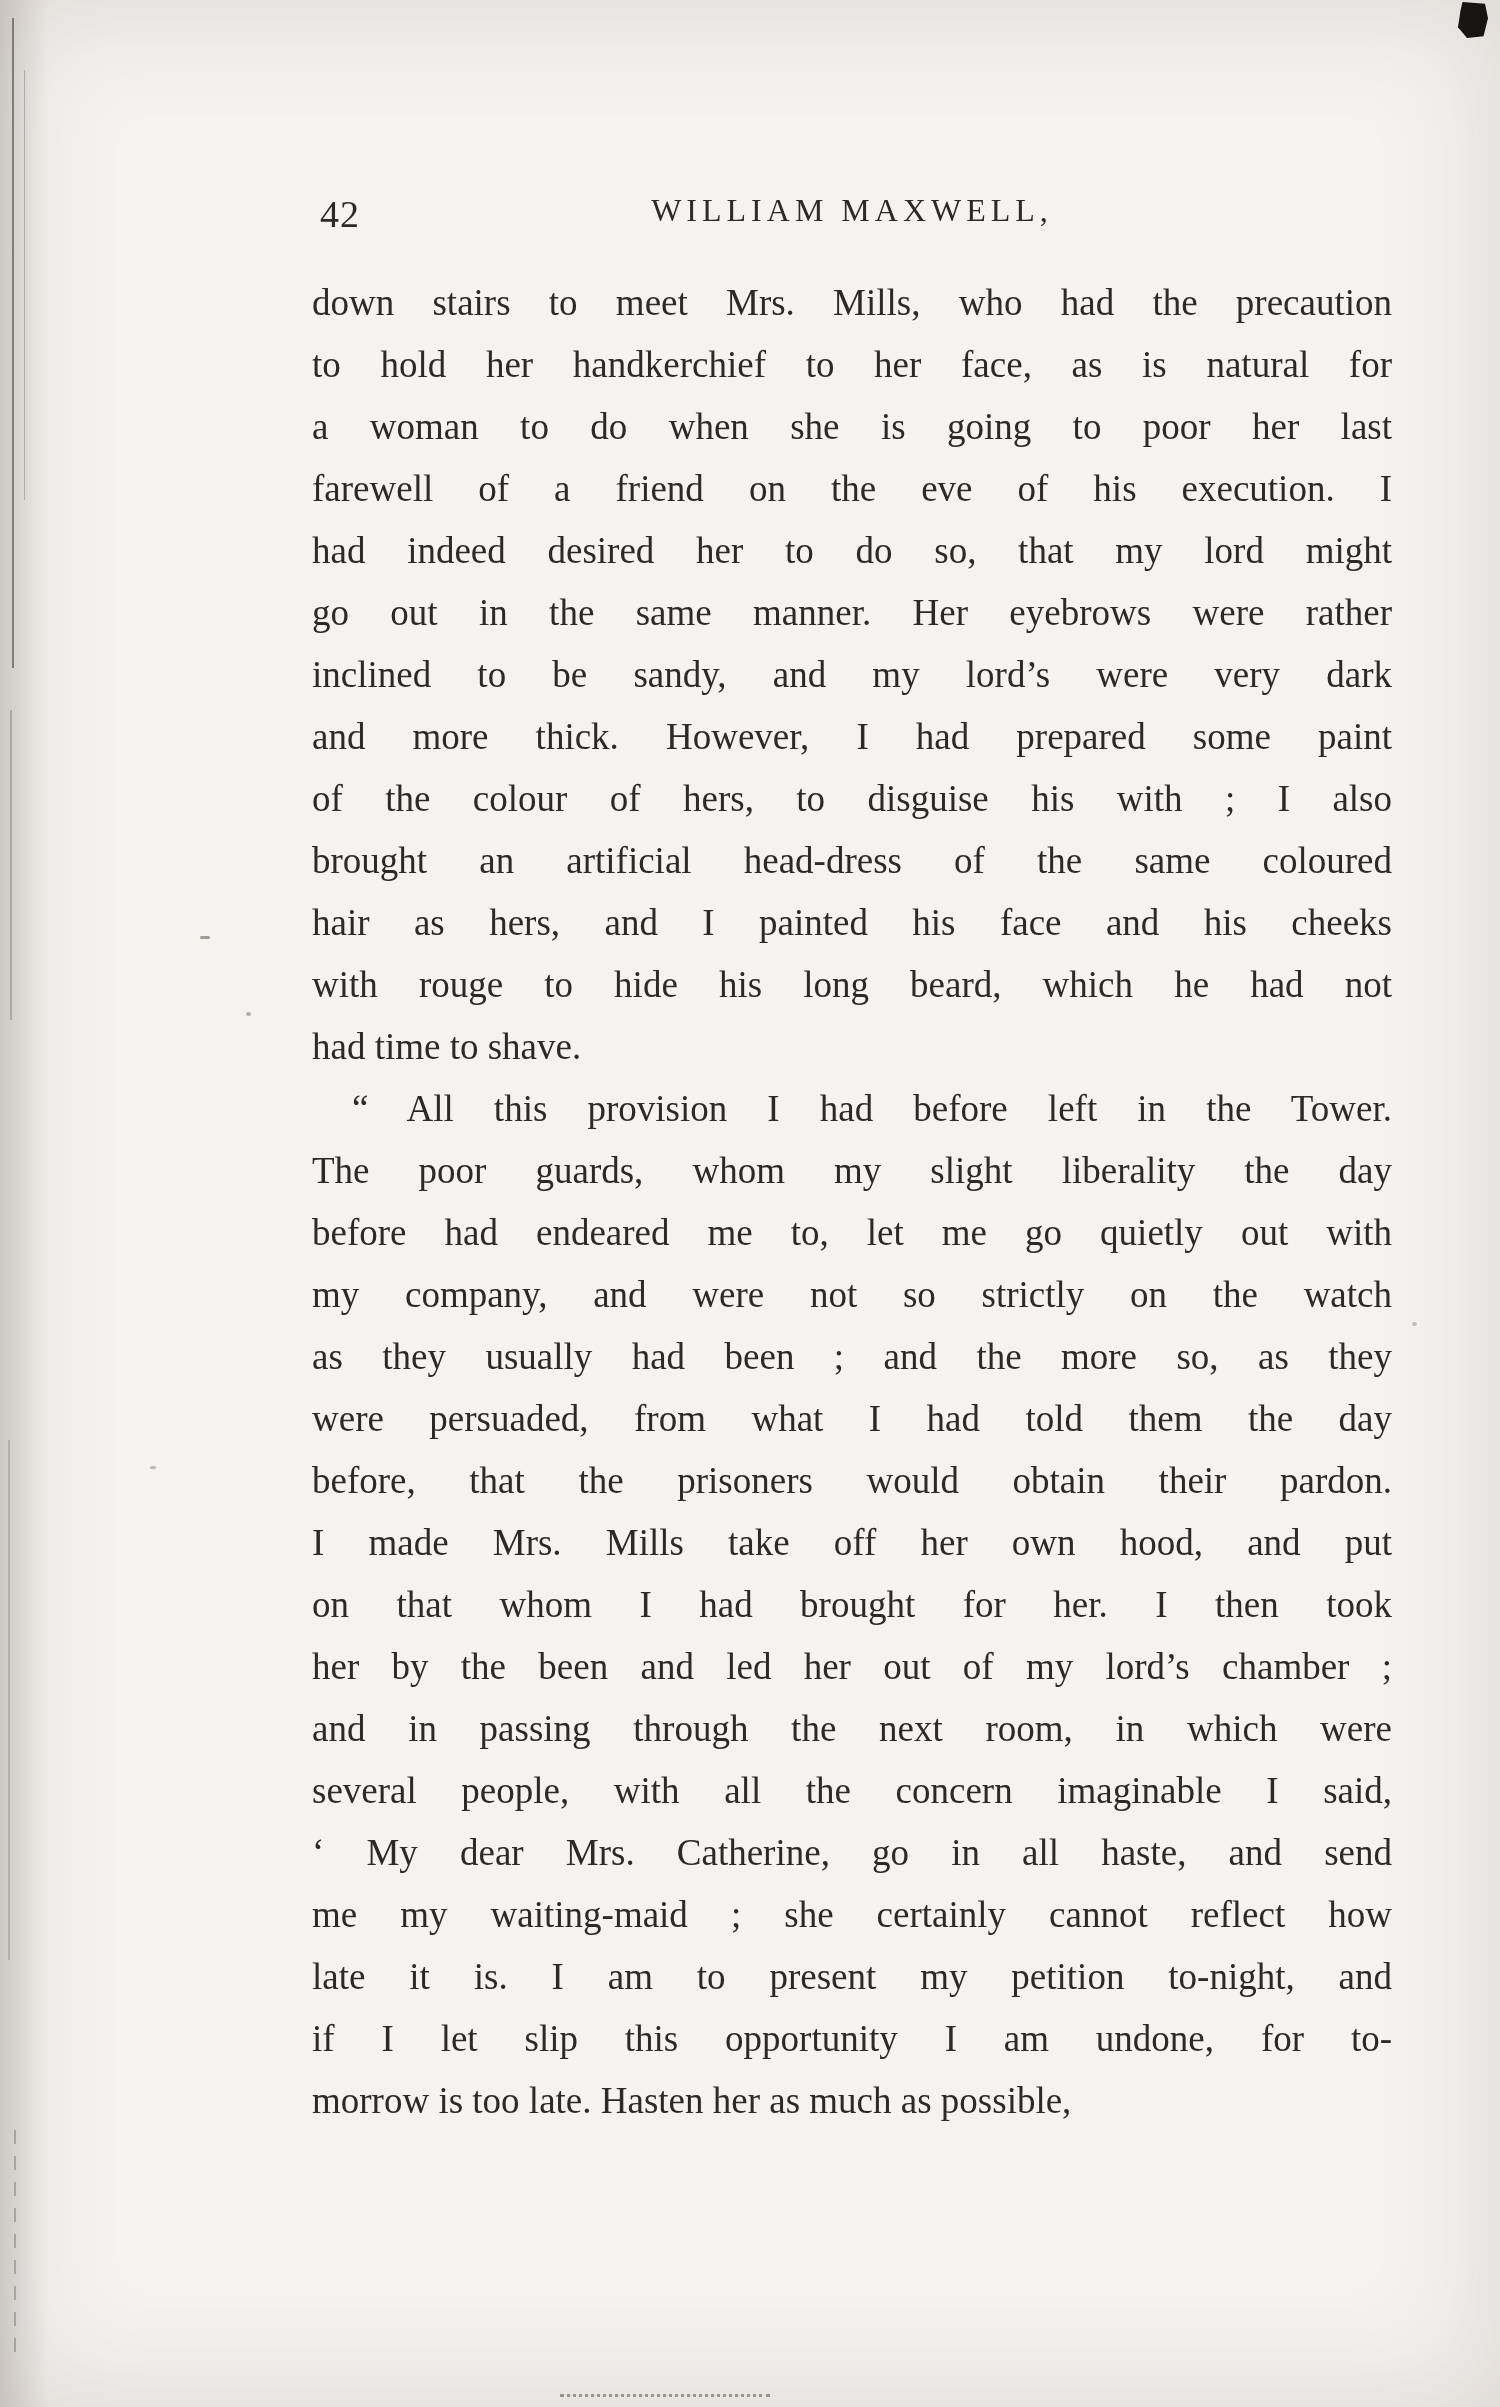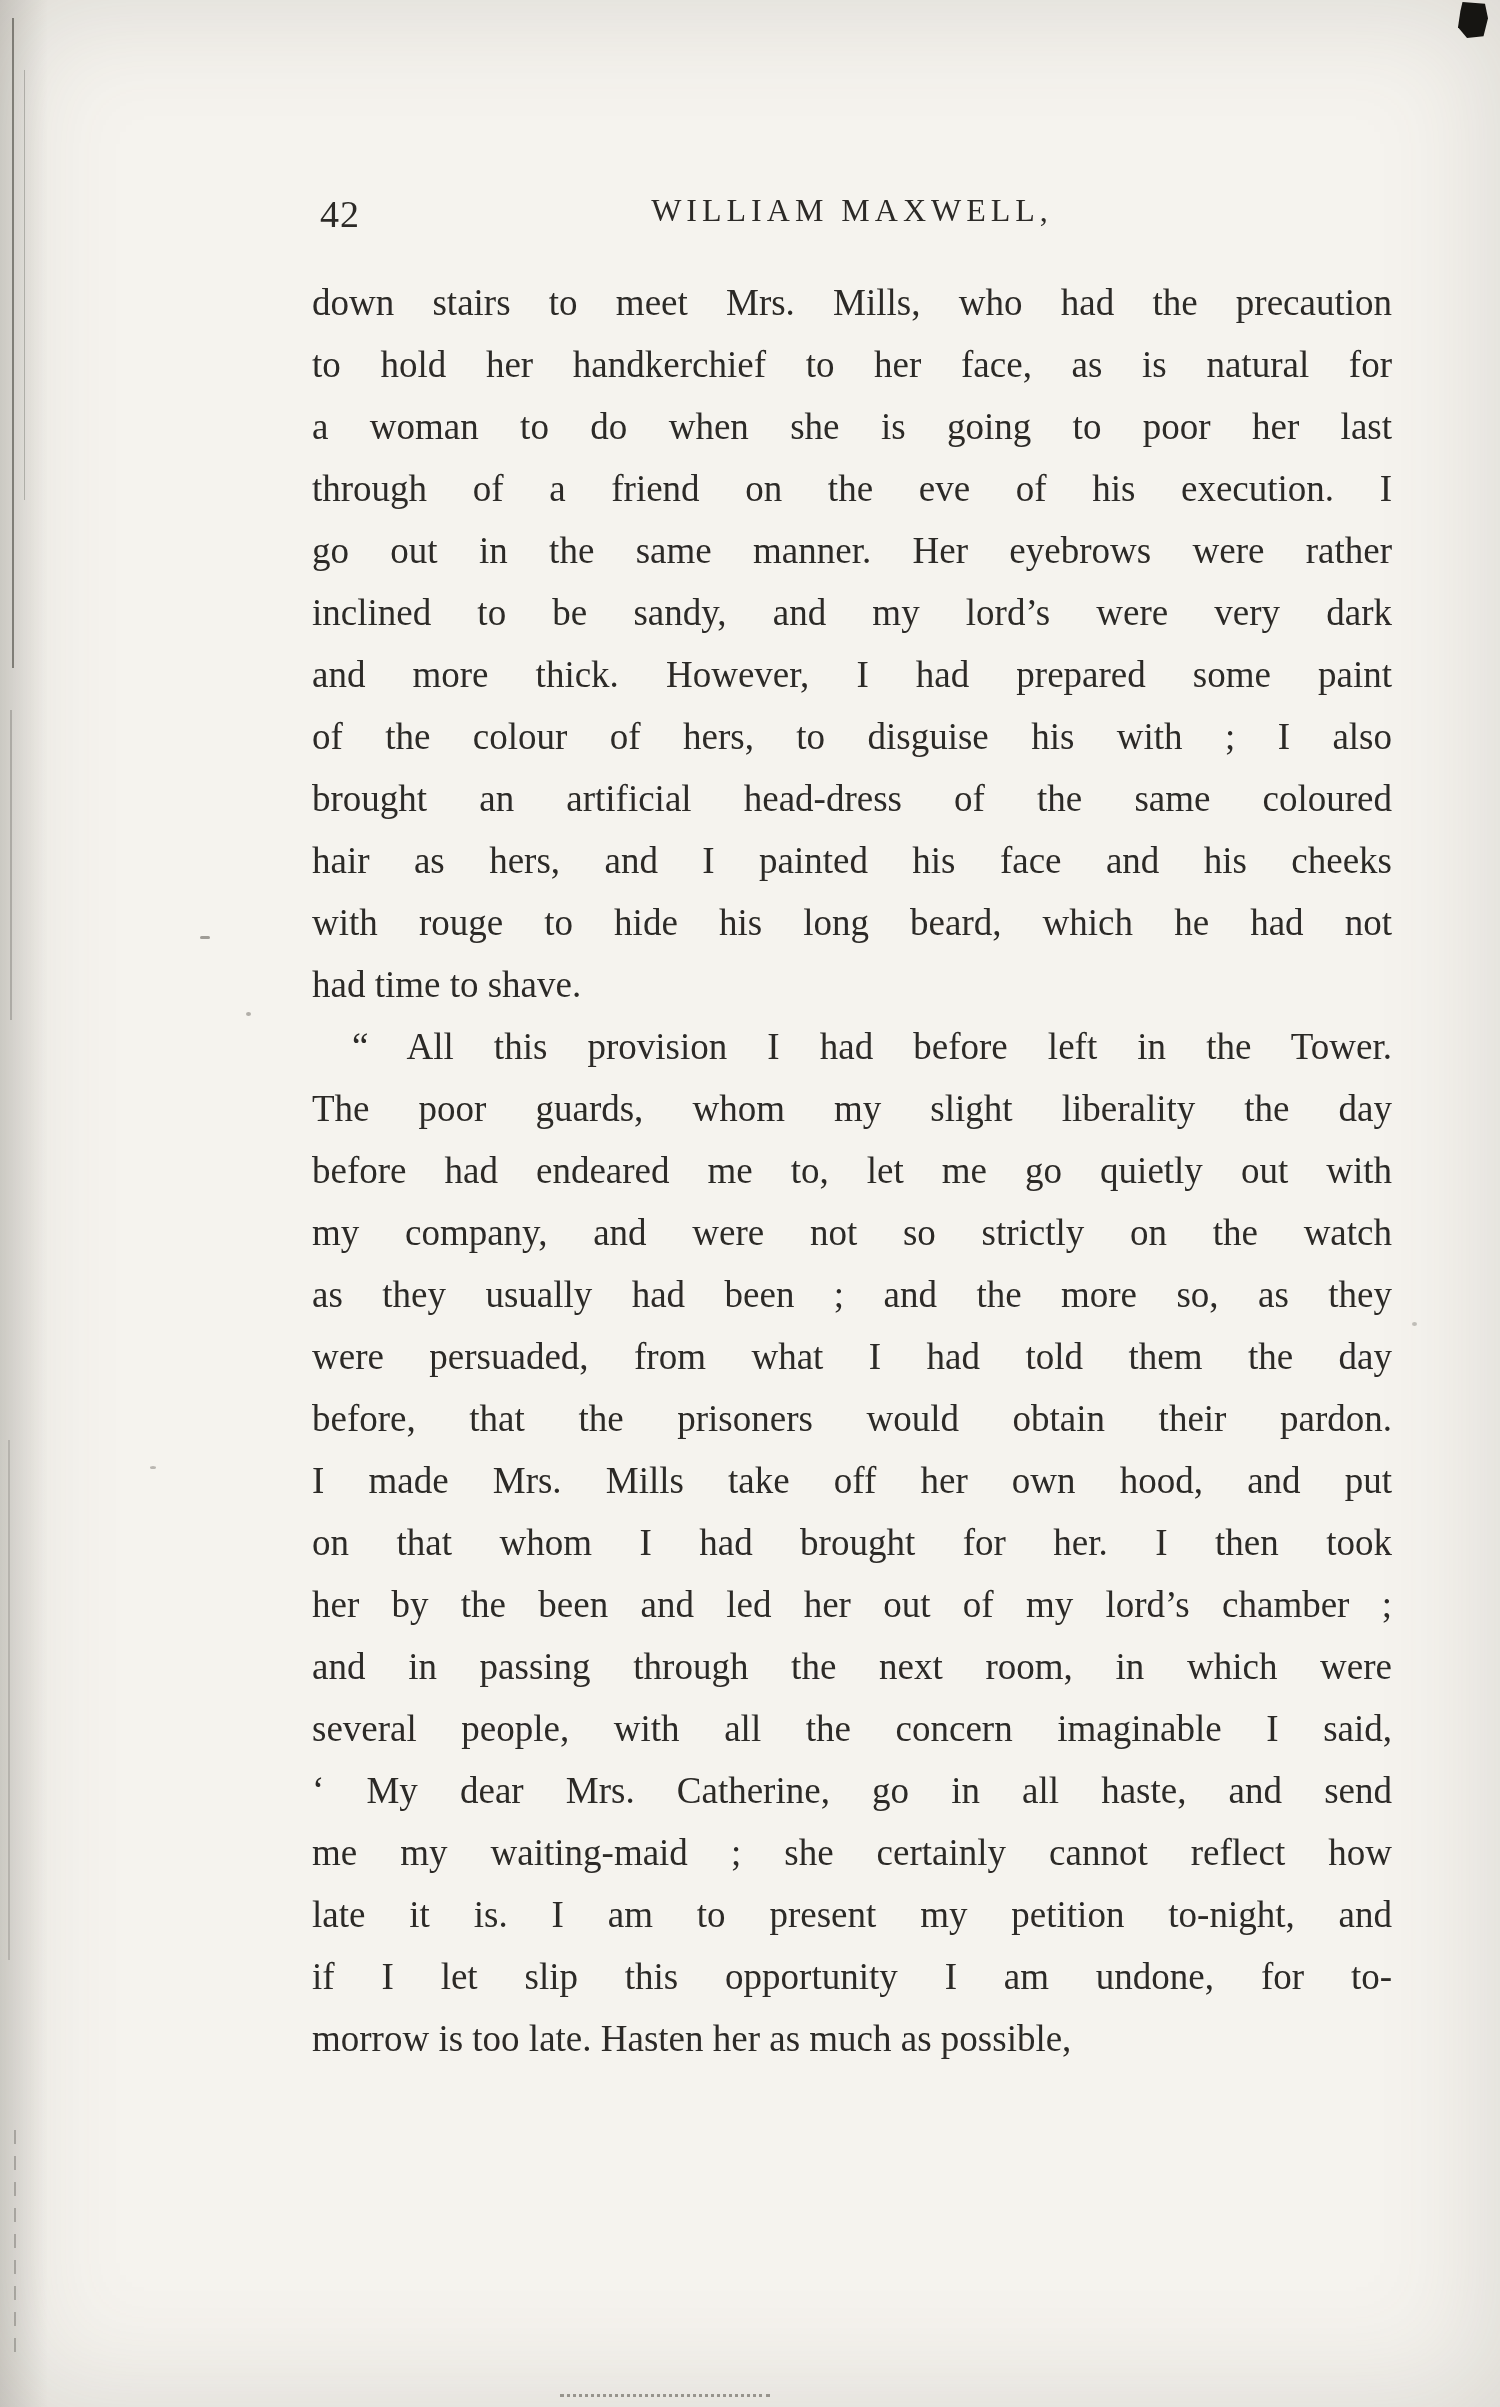--- a/index.html
+++ b/index.html
@@ -127,21 +127,22 @@
 
   <div class="header">
     <span class="page-number">42</span>
     <span class="running-title">WILLIAM MAXWELL,</span>
   </div>
 
   <div class="body-text">
       <div class="line">down stairs to meet Mrs. Mills, who had the precaution</div>
       <div class="line">to hold her handkerchief to her face, as is natural for</div>
       <div class="line">a woman to do when she is going to poor her last</div>
-      <div class="line">through of a friend on the eve of his execution. I</div>
+      <div class="line">farewell of a friend on the eve of his execution. I</div>
+      <div class="line">had indeed desired her to do so, that my lord might</div>
       <div class="line">go out in the same manner. Her eyebrows were rather</div>
       <div class="line">inclined to be sandy, and my lord’s were very dark</div>
       <div class="line">and more thick. However, I had prepared some paint</div>
       <div class="line">of the colour of hers, to disguise his with ; I also</div>
       <div class="line">brought an artificial head-dress of the same coloured</div>
       <div class="line">hair as hers, and I painted his face and his cheeks</div>
       <div class="line">with rouge to hide his long beard, which he had not</div>
       <div class="line last">had time to shave.</div>
       <div class="line indent">“ All this provision I had before left in the Tower.</div>
       <div class="line">The poor guards, whom my slight liberality the day</div>

